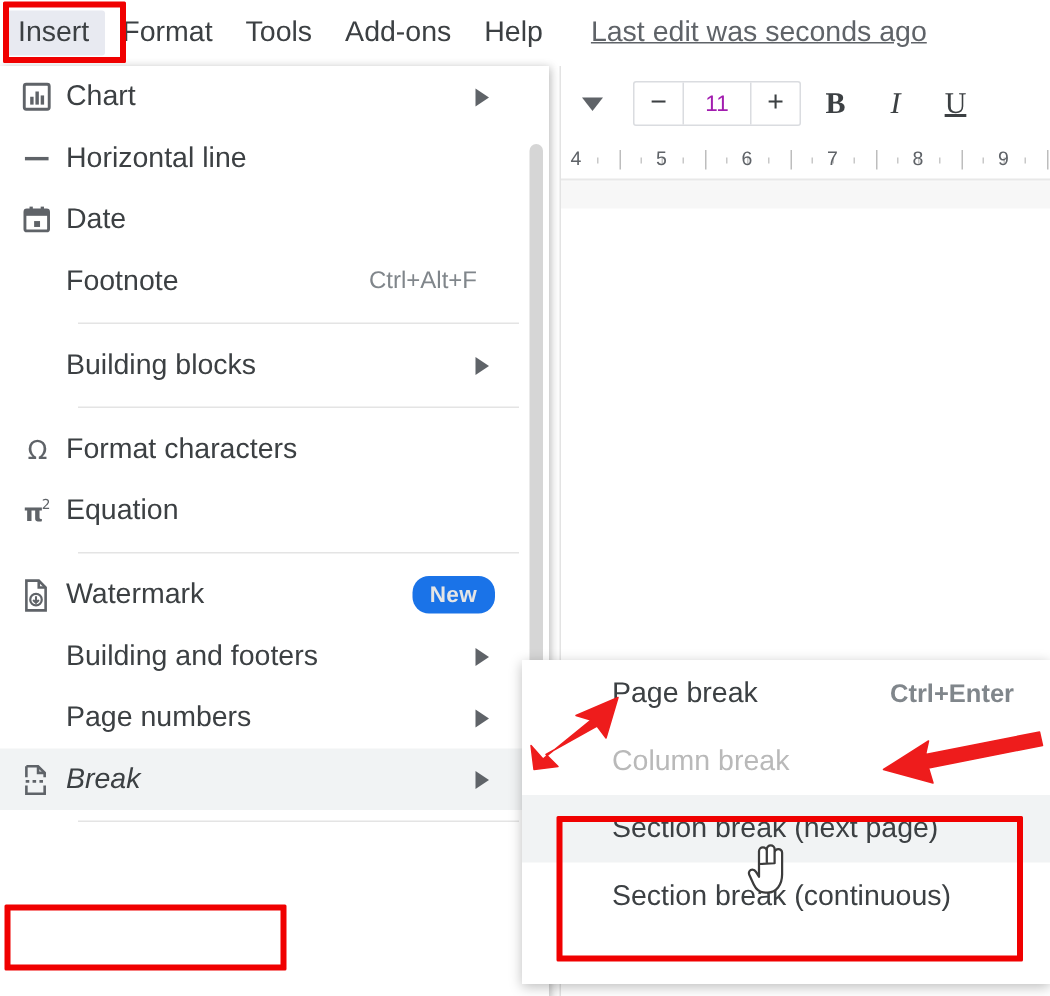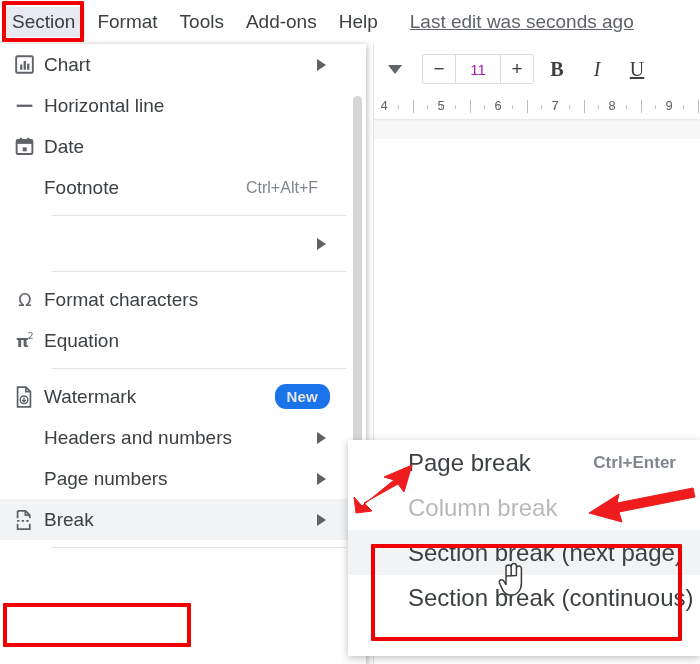--- a/index.html
+++ b/index.html
@@ -147,21 +147,21 @@
     box-shadow: 0 2px 6px rgba(0,0,0,0.22), 2px 0 6px rgba(0,0,0,0.10);
     z-index: 10;
   }
   .mrow {
     position: relative;
     display: flex; align-items: center;
     height: 41px;
     padding-left: 14px;
     cursor: default;
   }
-  .mrow.hl { background: #f1f3f4; }
+  .mrow.hl { background: #f1f3f4; font-style: italic; }
   .micon {
     width: 30px; min-width: 30px;
     display: flex; align-items: center; justify-content: flex-start;
     color: #5f6368;
   }
   .mlabel {
     font-size: 19px;
     color: #3c4043;
     white-space: nowrap;
   }
@@ -210,21 +210,21 @@
     z-index: 20;
   }
   .srow {
     position: relative;
     display: flex; align-items: center;
     height: 45px;
     padding-left: 60px;
     cursor: default;
   }
   .srow.hl { background: #f1f3f4; align-items: center; }
-  .slabel { font-size: 24px; color: #3c4043; white-space: nowrap; }
+  .slabel { font-size: 19px; color: #3c4043; white-space: nowrap; }
   .slabel.dim { color: #b9b9b9; }
   .saccel {
     position: absolute; right: 24px;
     font-size: 17px; color: #80868b; font-weight: bold;
   }
 
   
   .ann-arrow { position: absolute; z-index: 45; pointer-events: none; }
   #arrow-left  { left: 352px; top: 462px; }
   #arrow-right { left: 588px; top: 486px; }
@@ -233,21 +233,21 @@
   #hand-cursor { position: absolute; left: 497px; top: 562px; z-index: 50; pointer-events: none; }
 
   .icon-svg { display: block; }
 </style>
 </head>
 <body>
 
 <div id="root">
 
   <div class="menubar">
-    <div class="menubar-item active">Section</div>
+    <div class="menubar-item active">Insert</div>
     <div class="menubar-item">Format</div>
     <div class="menubar-item">Tools</div>
     <div class="menubar-item">Add-ons</div>
     <div class="menubar-item">Help</div>
     <div class="lastedit">Last edit was seconds ago</div>
   </div>
 
   <div class="doc-area">
 
     <div class="toolbar">
@@ -344,20 +344,21 @@
     <div class="mrow">
       <div class="micon"></div>
       <div class="mlabel">Footnote</div>
       <div class="maccel">Ctrl+Alt+F</div>
     </div>
 
     <div class="mdiv"></div>
 
     <div class="mrow">
       <div class="micon"></div>
+      <div class="mlabel">Building blocks</div>
       <div class="marrow"></div>
     </div>
 
     <div class="mdiv"></div>
 
     <div class="mrow">
       <div class="micon">
         <svg class="icon-svg" width="22" height="22" viewBox="0 0 24 24">
           <text x="12" y="18.5" text-anchor="middle" font-family="DejaVu Sans, sans-serif" font-size="19" fill="#5f6368">Ω</text>
         </svg>
@@ -385,21 +386,21 @@
           <circle cx="10" cy="15" r="4.2" fill="none" stroke="#5f6368" stroke-width="1.6"></circle>
           <path d="M10 12.6 v4.4 M7.9 15.2 l2.1 2.1 l2.1 -2.1" fill="none" stroke="#5f6368" stroke-width="1.5"></path>
         </svg>
       </div>
       <div class="mlabel">Watermark</div>
       <div class="badge-new">New</div>
     </div>
 
     <div class="mrow">
       <div class="micon"></div>
-      <div class="mlabel">Headers and numbers</div>
+      <div class="mlabel">Building and footers</div>
       <div class="marrow"></div>
     </div>
 
     <div class="mrow">
       <div class="micon"></div>
       <div class="mlabel">Page numbers</div>
       <div class="marrow"></div>
     </div>
 
     <div class="mrow hl">

